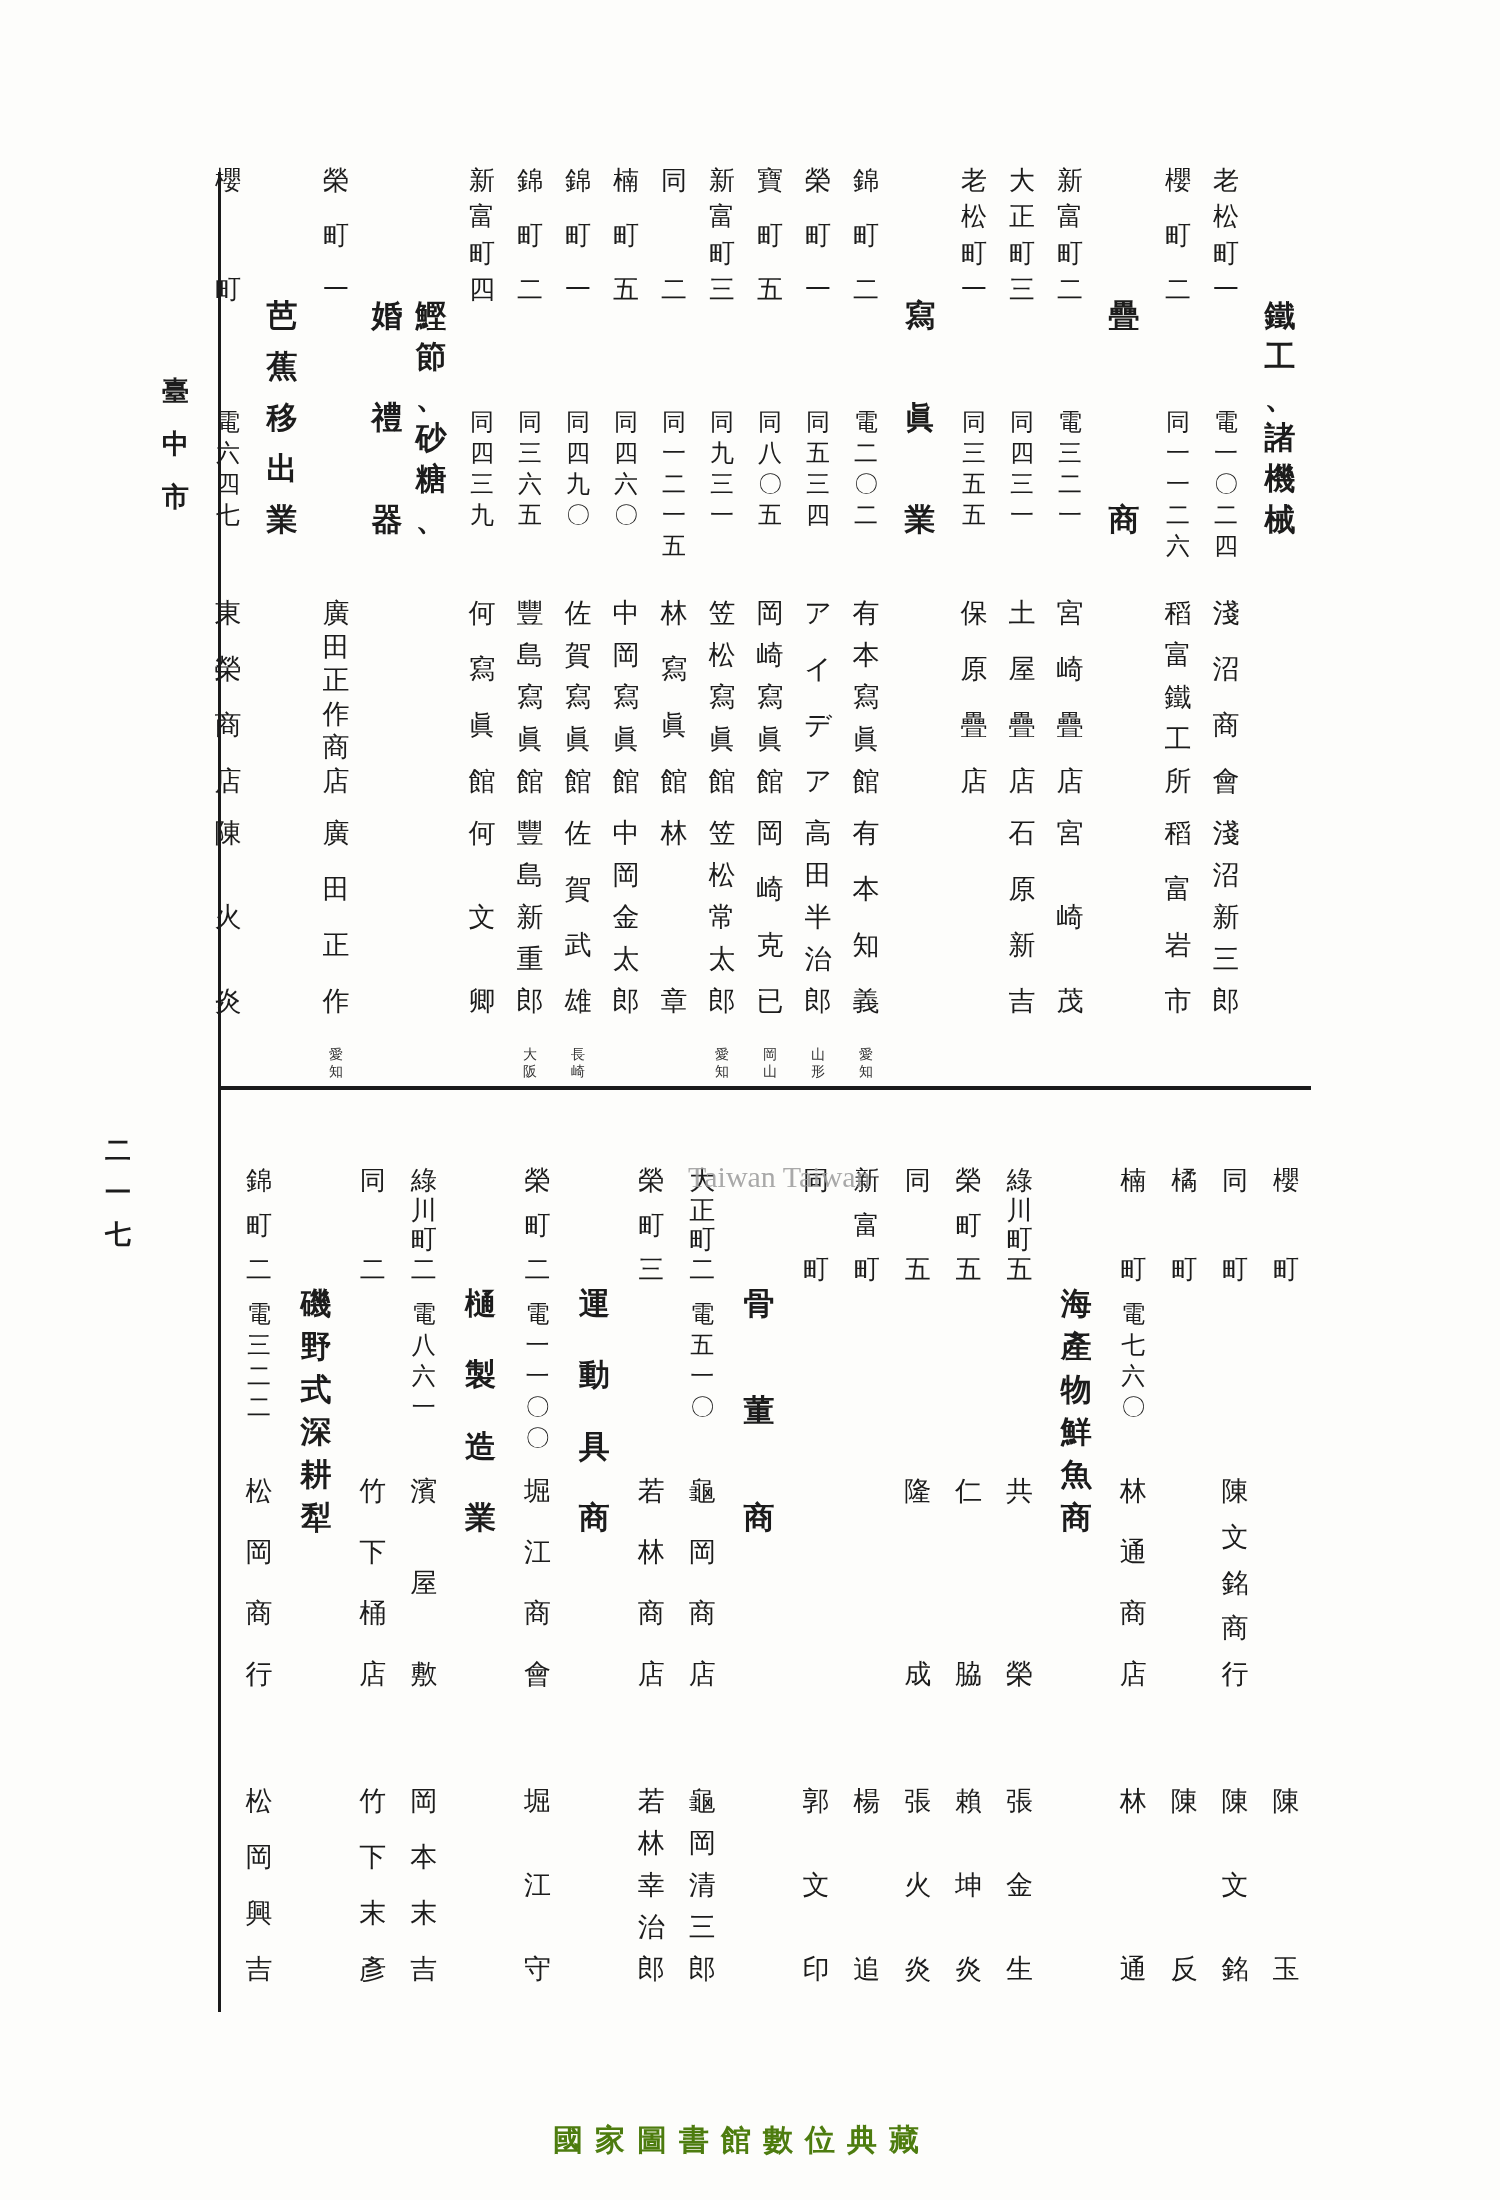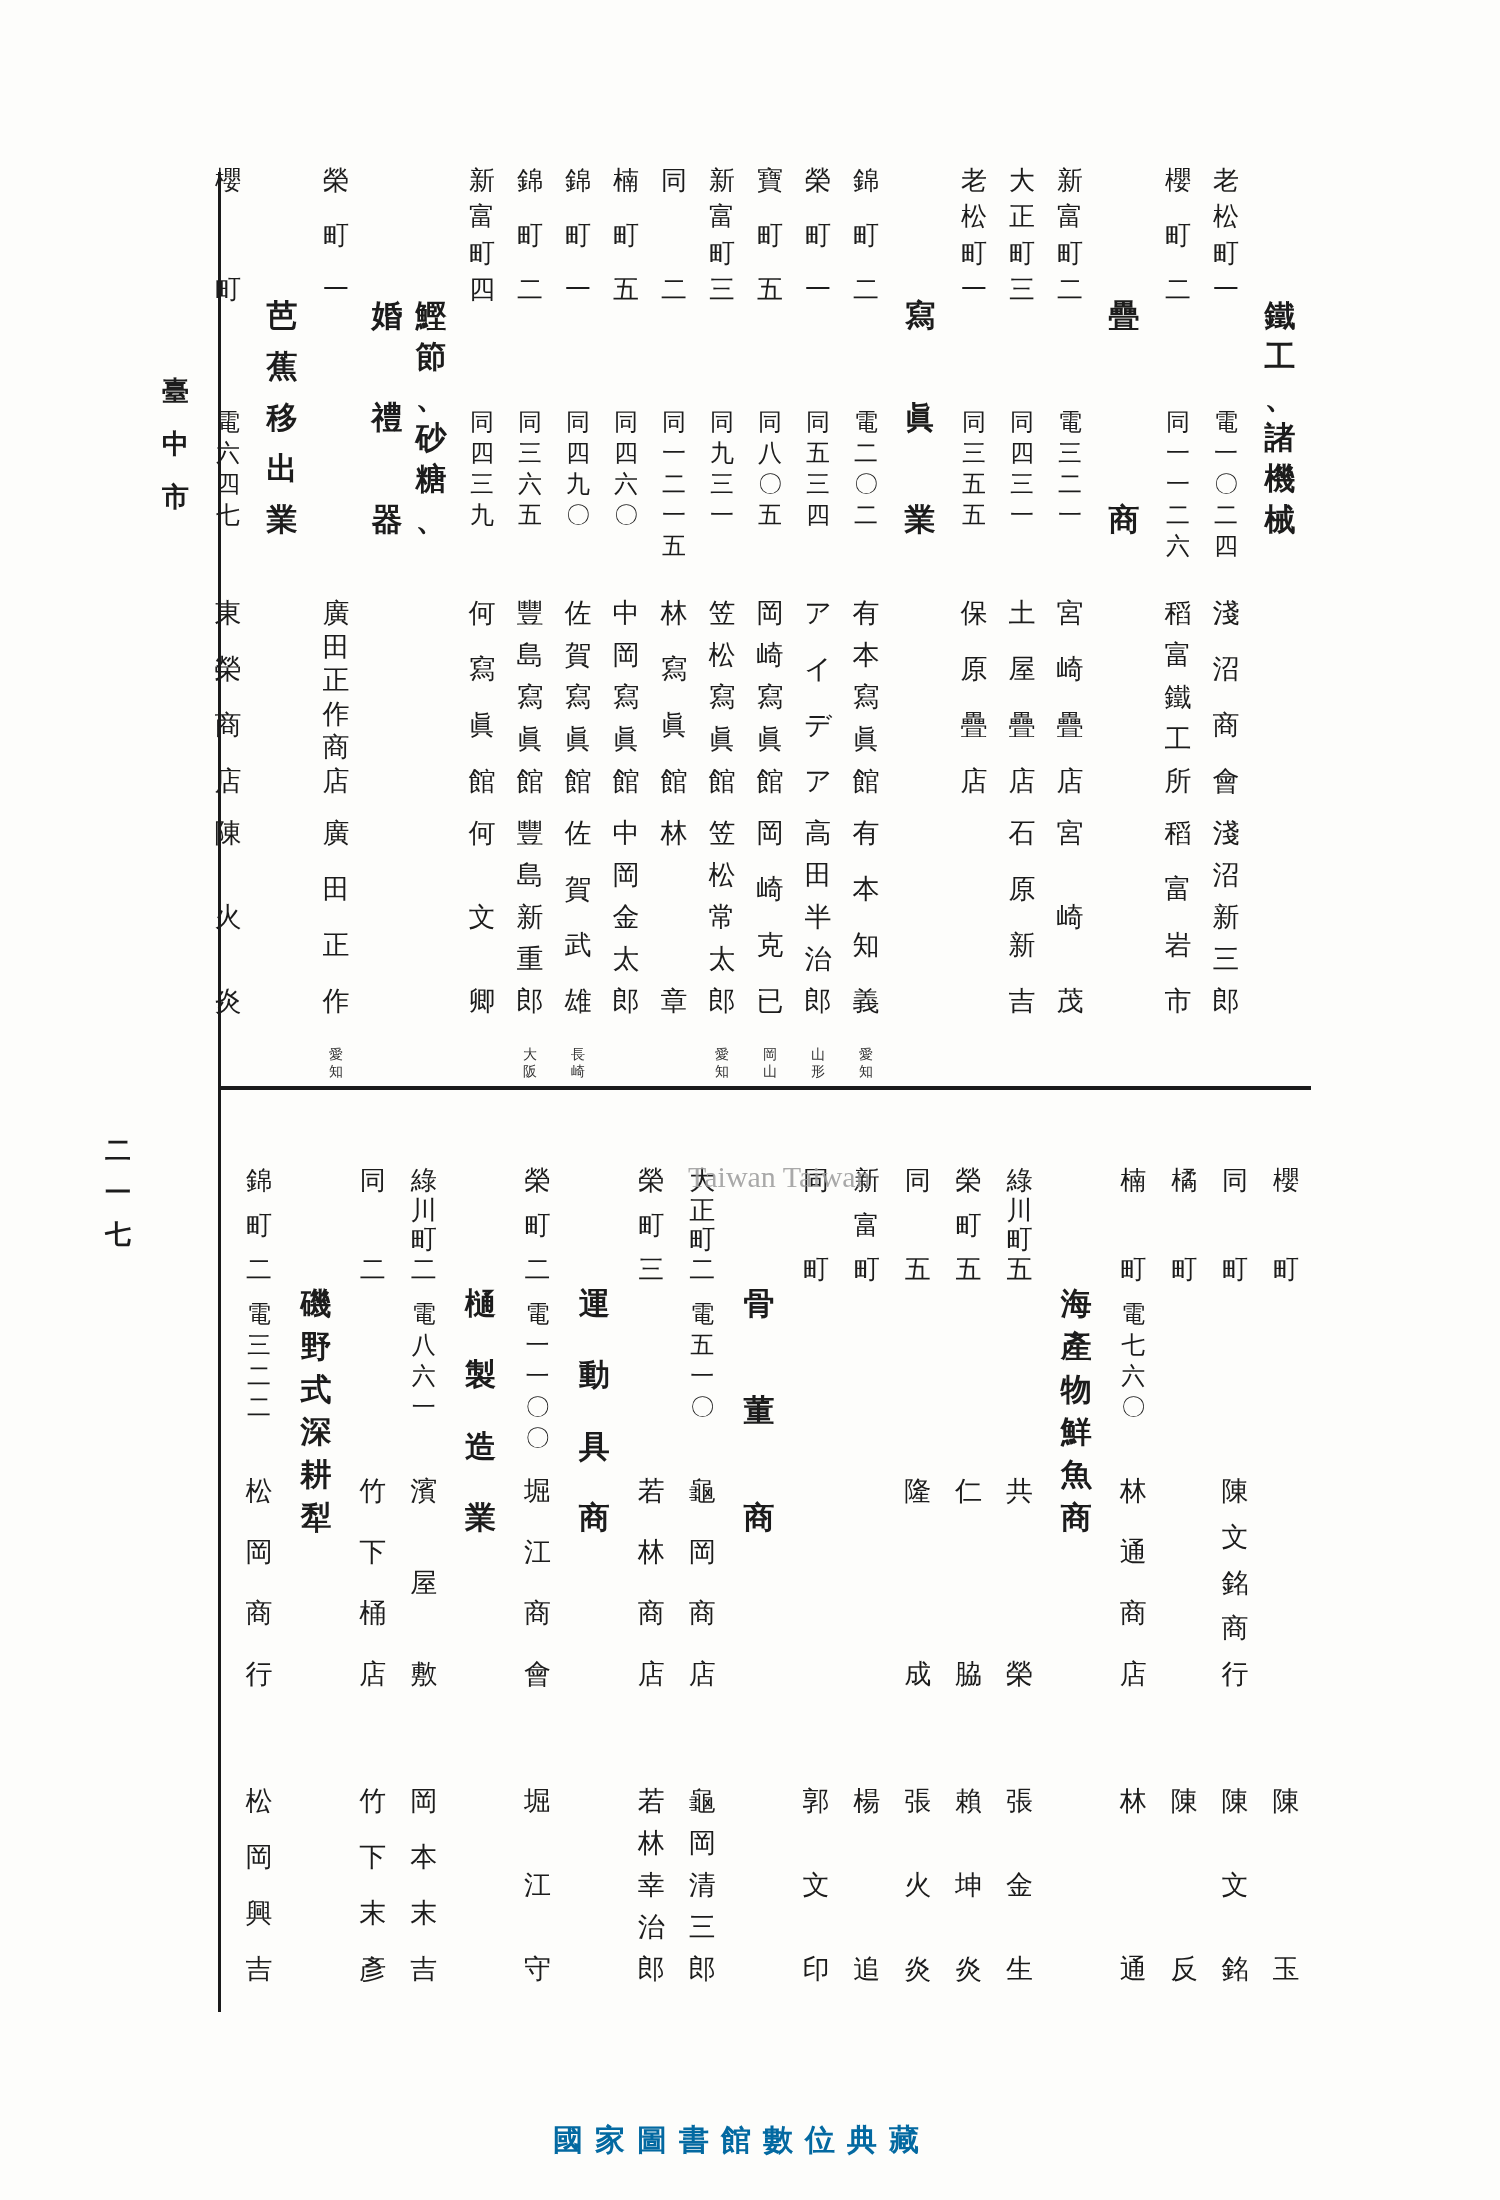--- a/index.html
+++ b/index.html
@@ -27,21 +27,21 @@
   .addr{top:var(--addrTop);height:var(--addrH);justify-content:space-between;font-size:26px;}
   .tel{top:var(--telTop);gap:7px;font-size:24px;}
   .store{top:var(--storeTop);height:var(--storeH);justify-content:space-between;font-size:27px;}
   .owner{top:var(--ownerTop);height:var(--ownerH);justify-content:space-between;font-size:27px;}
   .note{top:var(--noteTop);gap:3px;font-size:14px;color:#333;}
   
   .wm-cjk{position:absolute;left:568px;top:1030px;font-size:150px;letter-spacing:2px;color:#9f9f9f;
           opacity:.55;z-index:5;pointer-events:none;white-space:nowrap;font-weight:bold;}
   .wm-latin{position:absolute;left:688px;top:1160px;font-size:30px;color:#9b9b9b;opacity:.85;z-index:5;pointer-events:none;}
   .footer{position:absolute;left:0;right:16px;top:2120px;text-align:center;font-size:30px;
-          letter-spacing:12px;color:#0369a1;font-weight:bold;font-family:Liberation Serif, serif;}
+          letter-spacing:12px;color:#4d7c0f;font-weight:bold;font-family:Liberation Serif, serif;}
 </style>
 </head>
 <body>
 
 <div class="page">
   <div class="vrule"></div>
   <div class="hdiv"></div>
 
   <div class="city v-chars">
       <span class="ch">臺</span>

